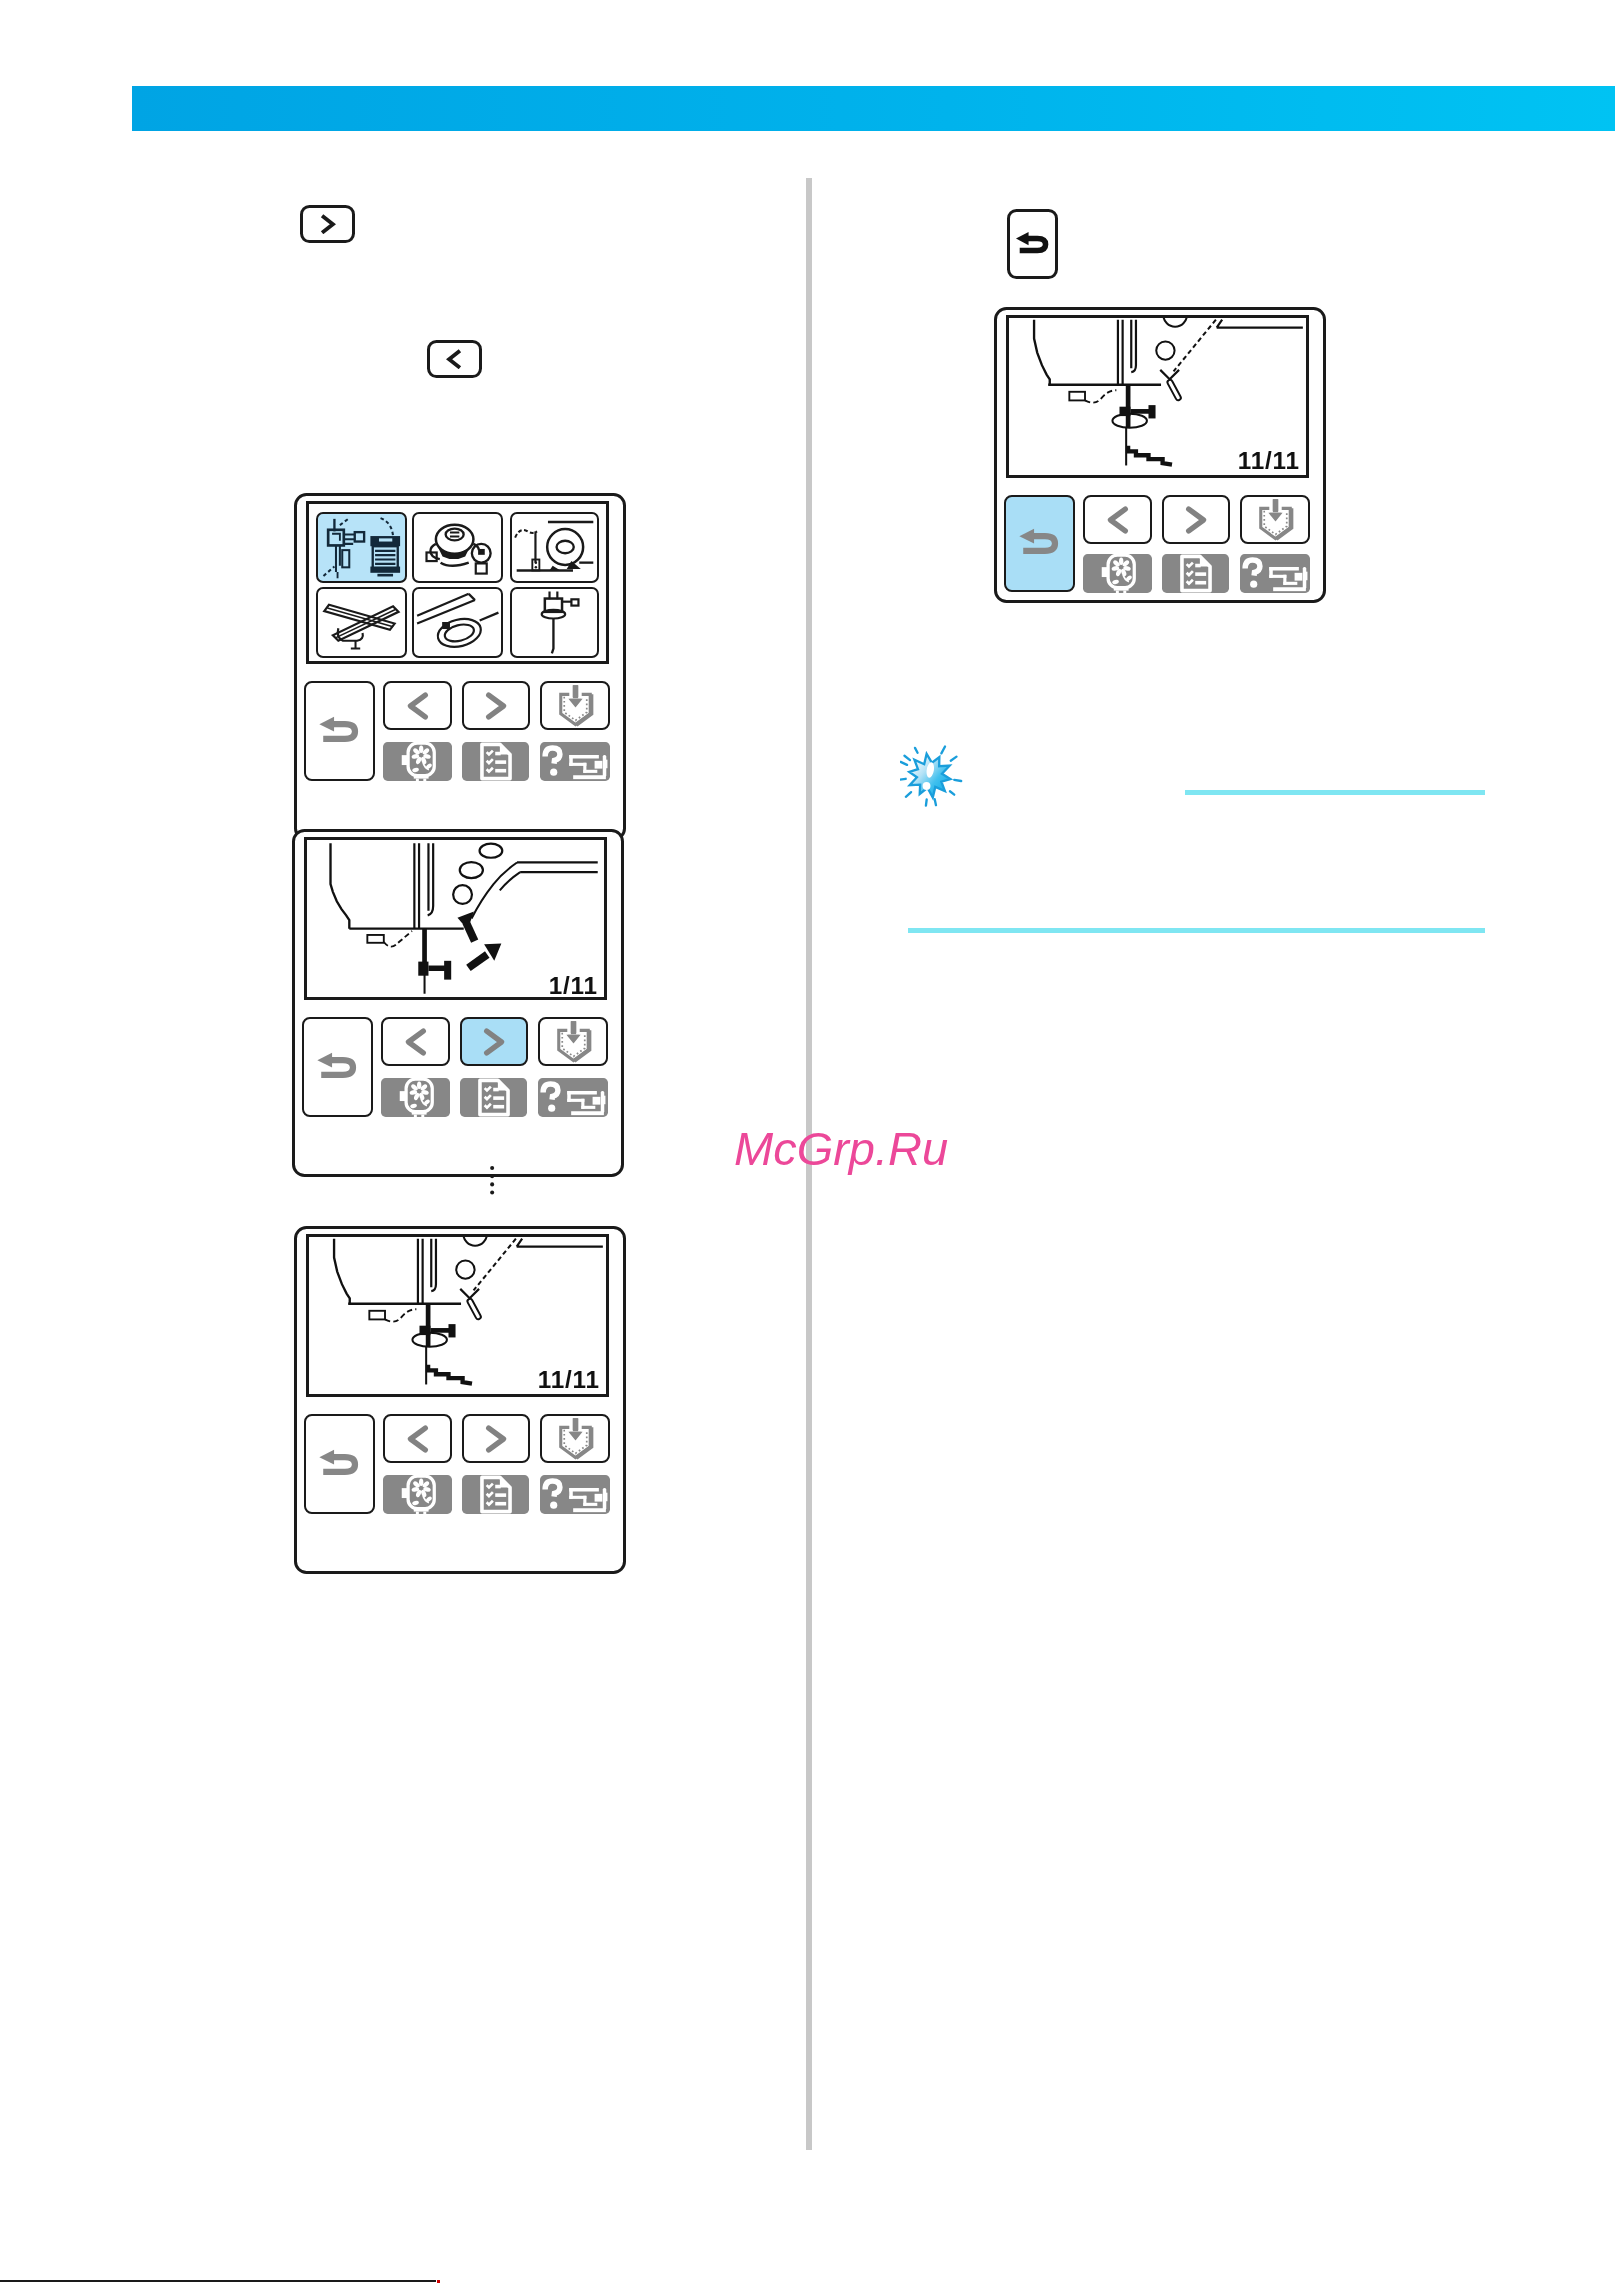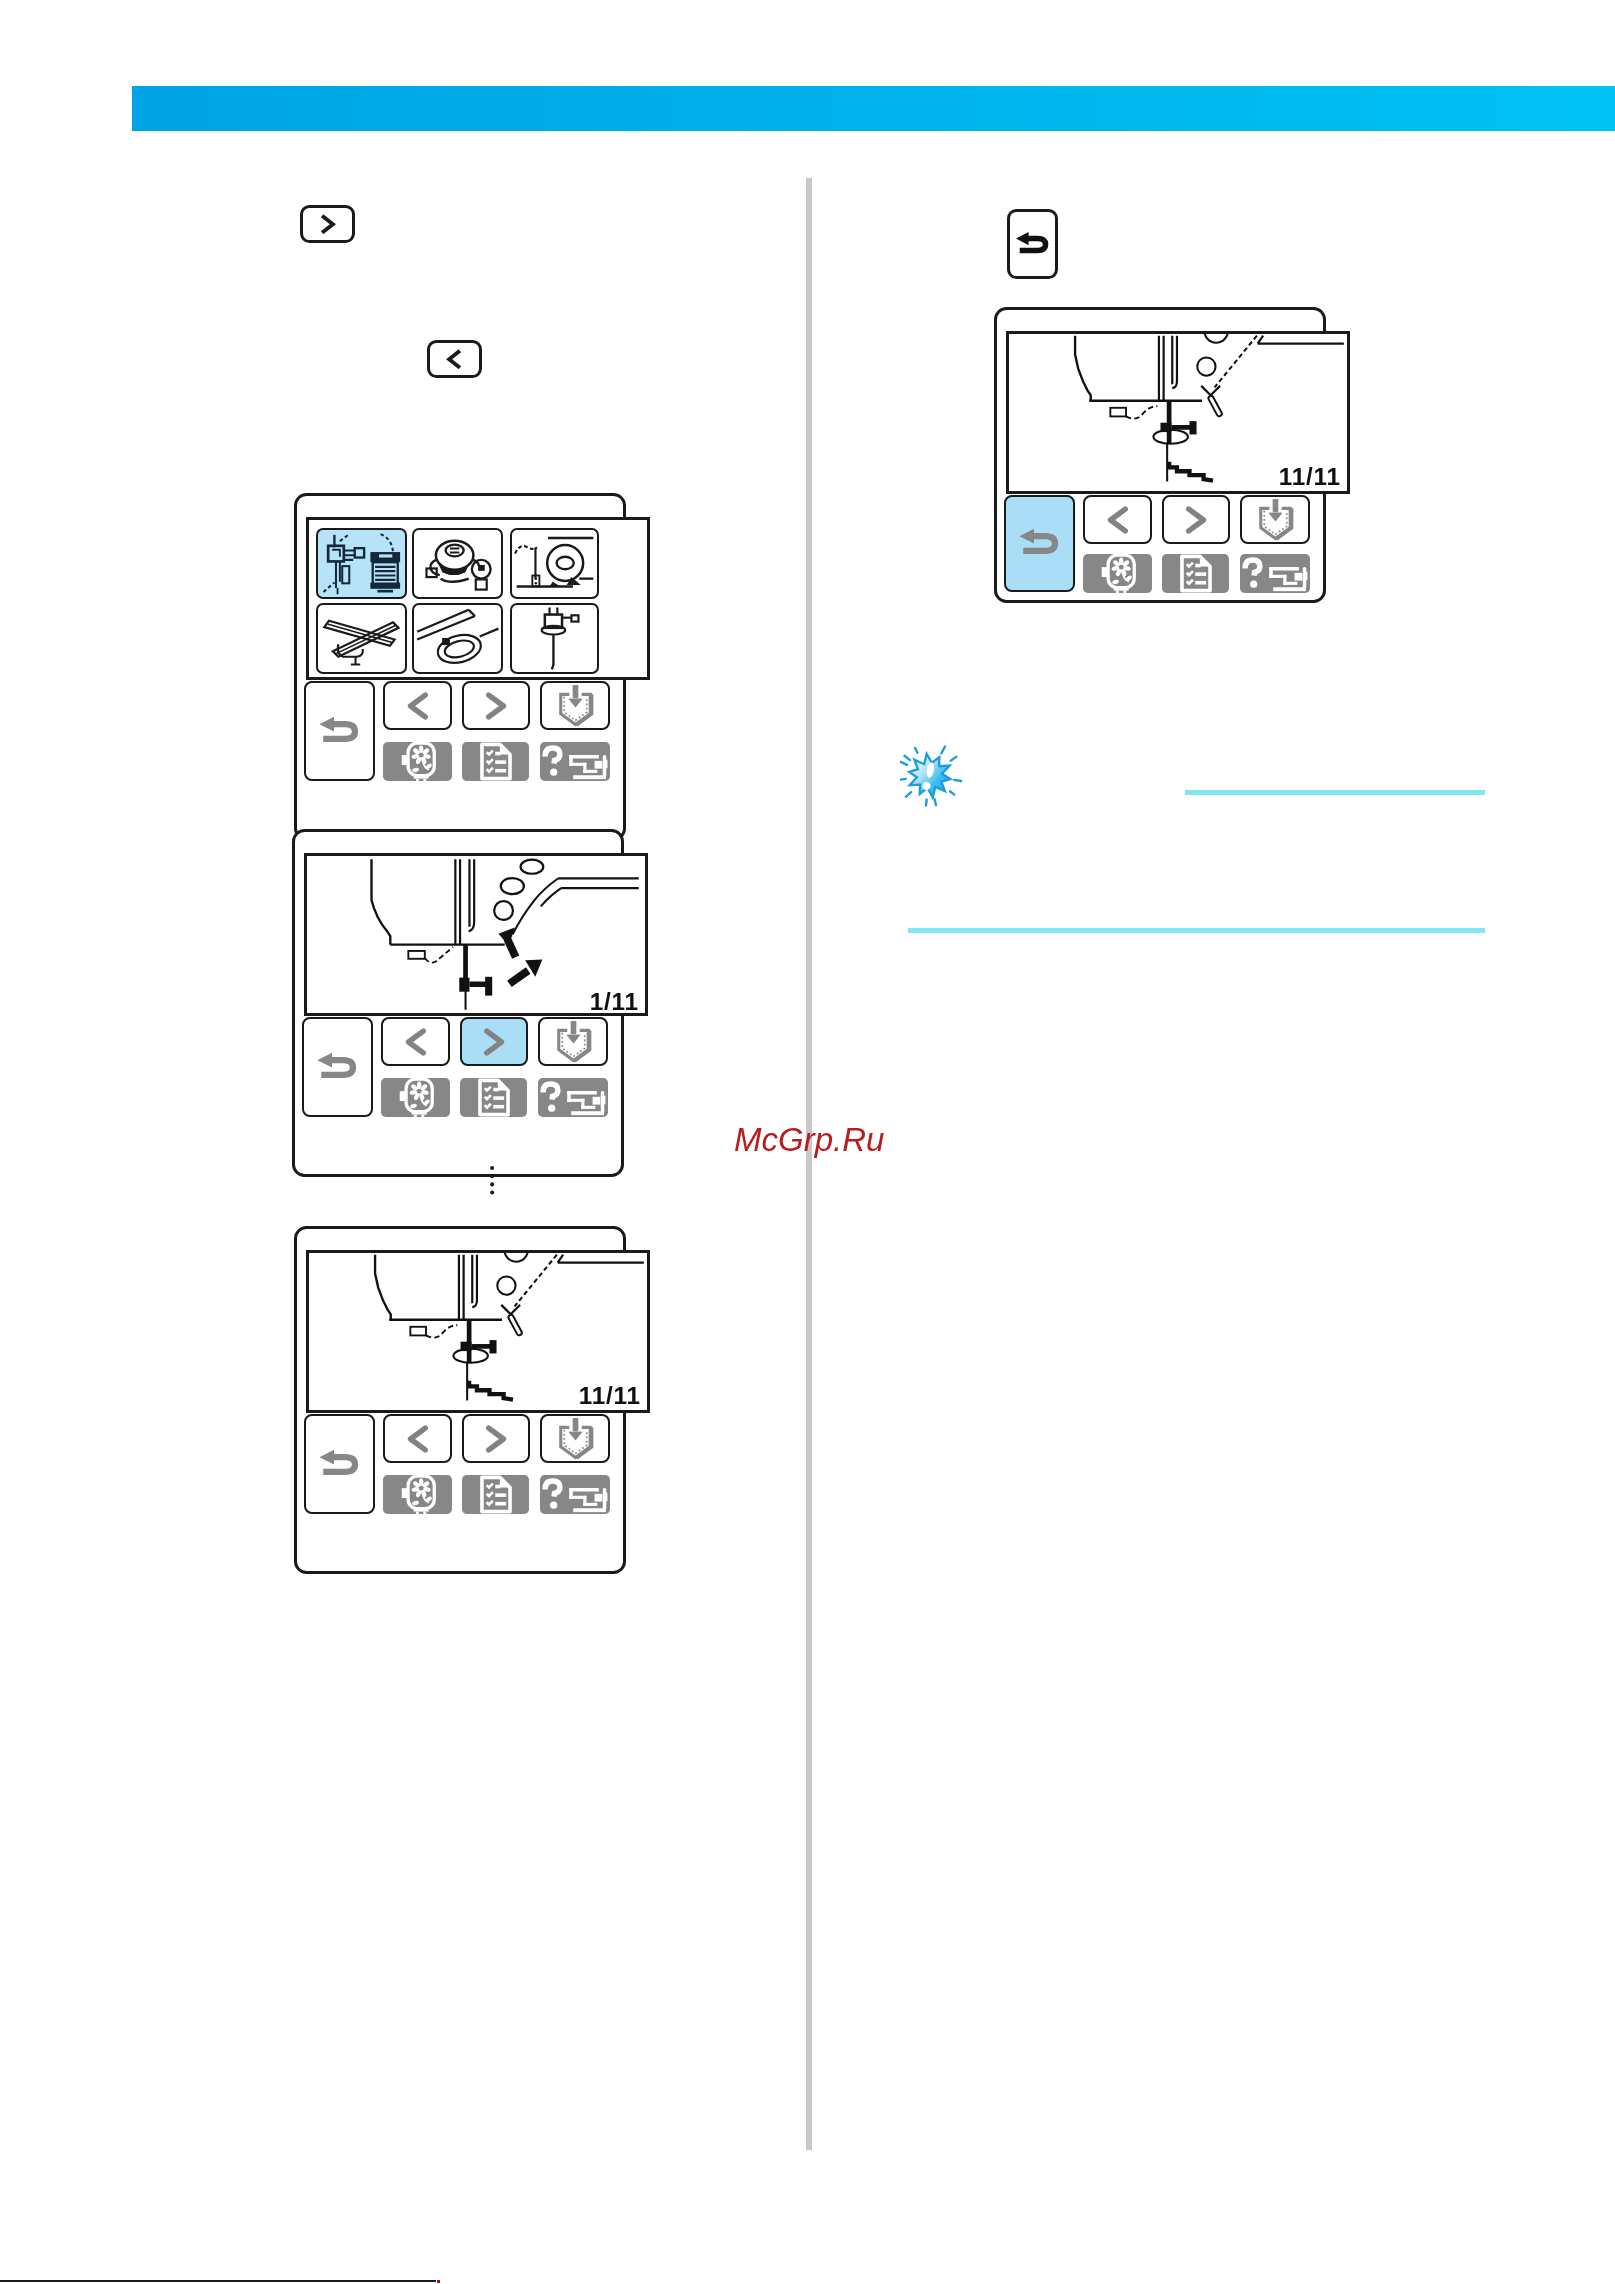--- a/index.html
+++ b/index.html
@@ -1,20 +1,20 @@
 <!DOCTYPE html>
 <html style="font-size:12.5px"><head>
 <meta charset="utf-8">
 <style>
 html,body{margin:0;padding:0;}
 body{width:1616px;height:2284px;position:relative;background:#fff;overflow:hidden;
      font-family:"Liberation Sans", sans-serif;}
 .abs{position:absolute;}
 .screen{position:absolute;width:332px;height:348px;border:3.9px solid #1a1a1a;border-radius:12.5px;background:#fff;box-sizing:border-box;}
-.display{position:absolute;left:8.6px;top:21px;width:297px;height:157px;border:3.1px solid #1a1a1a;background:#fff;padding-left:41px;}
+.display{position:absolute;left:8.6px;top:5px;width:297px;height:157px;border:3.1px solid #1a1a1a;background:#fff;}
 .bbtn{position:absolute;border:2.4px solid #1a1a1a;border-radius:7.8px;background:#fff;box-sizing:border-box;}
 .back{left:7px;top:185px;width:71px;height:100px;}
 .b2{left:86px;top:185px;width:69px;height:49px;}
 .b3{left:165px;top:185px;width:68px;height:49px;}
 .b4{left:243px;top:185px;width:70px;height:49px;}
 .gbtn{position:absolute;border-radius:4.7px;background:#878787;}
 .g1{left:86px;top:246px;width:69px;height:39px;}
 .g2{left:165px;top:246px;width:67px;height:39px;}
 .g3{left:243px;top:246px;width:70px;height:39px;}
 .hl{background:#a9def6;}
@@ -723,18 +723,18 @@
 <path d="M 34.1 12.3 L 40.9 23.8 L 50.4 16.6 L 50.2 28.2 L 63.6 27.5 L 53.8 37.8 L 64.6 44.7 L 53.0 48.0 L 57.5 60.1 L 45.2 54.8 L 42.0 68.2 L 35.2 55.8 L 25.3 63.8 L 25.8 51.8 L 12.4 52.5 L 21.7 42.3 L 11.9 35.4 L 23.0 32.0 L 18.5 19.9 L 31.0 25.6 Z" fill="url(#sbg)" stroke="#1a9edb" stroke-width="3" stroke-linejoin="miter"></path>
 <ellipse cx="38.8" cy="33" rx="4.6" ry="10" transform="rotate(9 38.8 33)" fill="#fff"></ellipse>
 <circle cx="34" cy="53.5" r="5" fill="#fff"></circle>
 </svg>
   </div>
 
 <div class="abs" style="left:1185px;top:790px;width:300px;height:4.7px;background:#7fe6f2;"></div>
 
 <div class="abs" style="left:908px;top:928px;width:577px;height:4.7px;background:#7fe6f2;"></div>
 
-<div class="abs" style="left:734px;top:1121px;font-style:italic;font-size:33px;color:#b91c1c;">McGrp.Ru</div>
+<div class="abs" style="left:734px;top:1121px;font-style:italic;font-size:47px;color:#ec4899;">McGrp.Ru</div>
 
 <div class="abs" style="left:0;top:2280px;width:436px;height:2.4px;background:#1a1a1a;"></div>
 
 <div class="abs" style="left:437px;top:2280px;width:3.1px;height:3.1px;background:#c00;"></div>
 
 
 </body></html>

